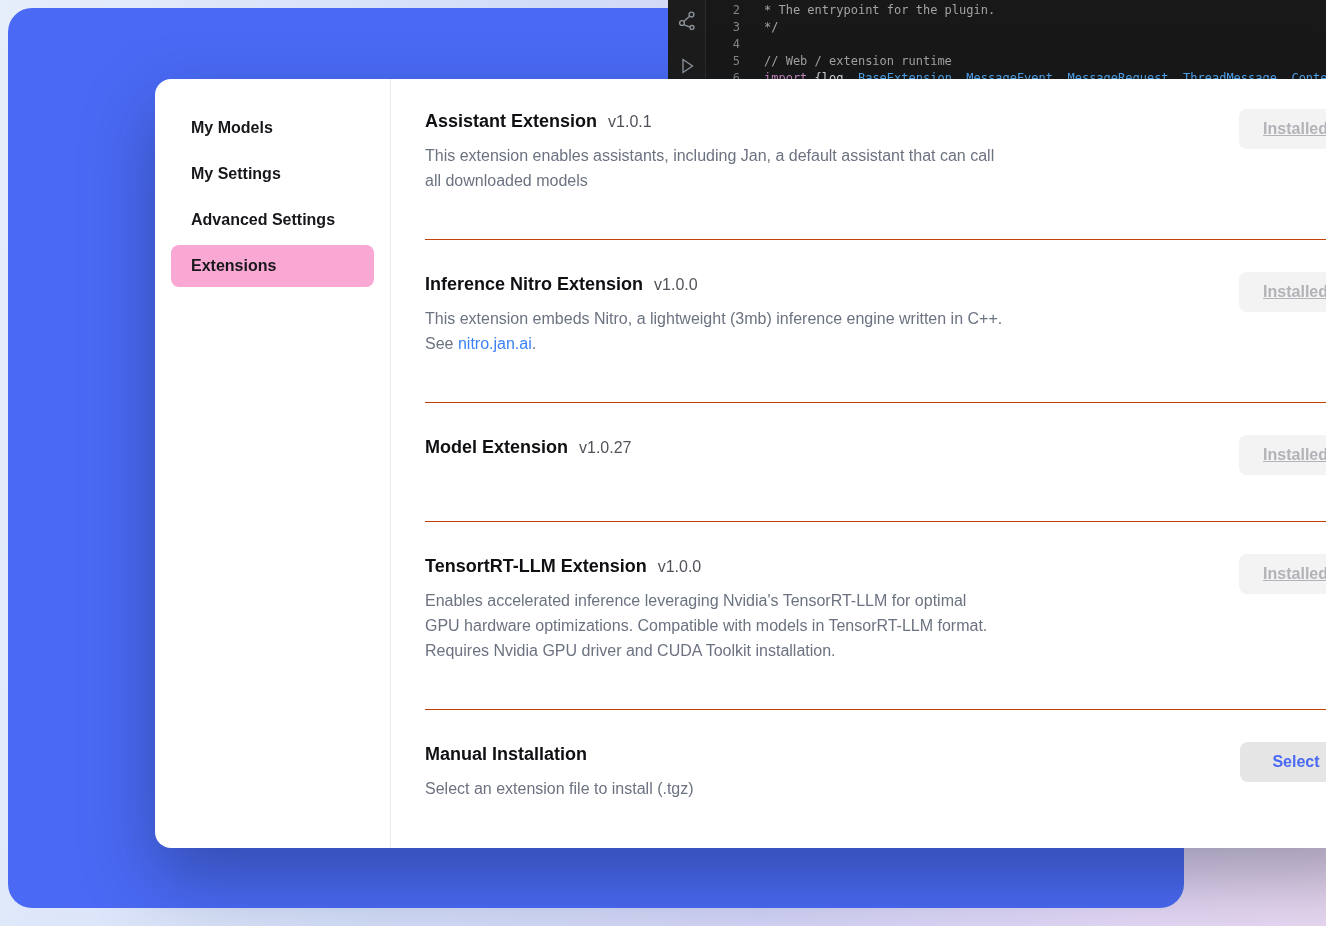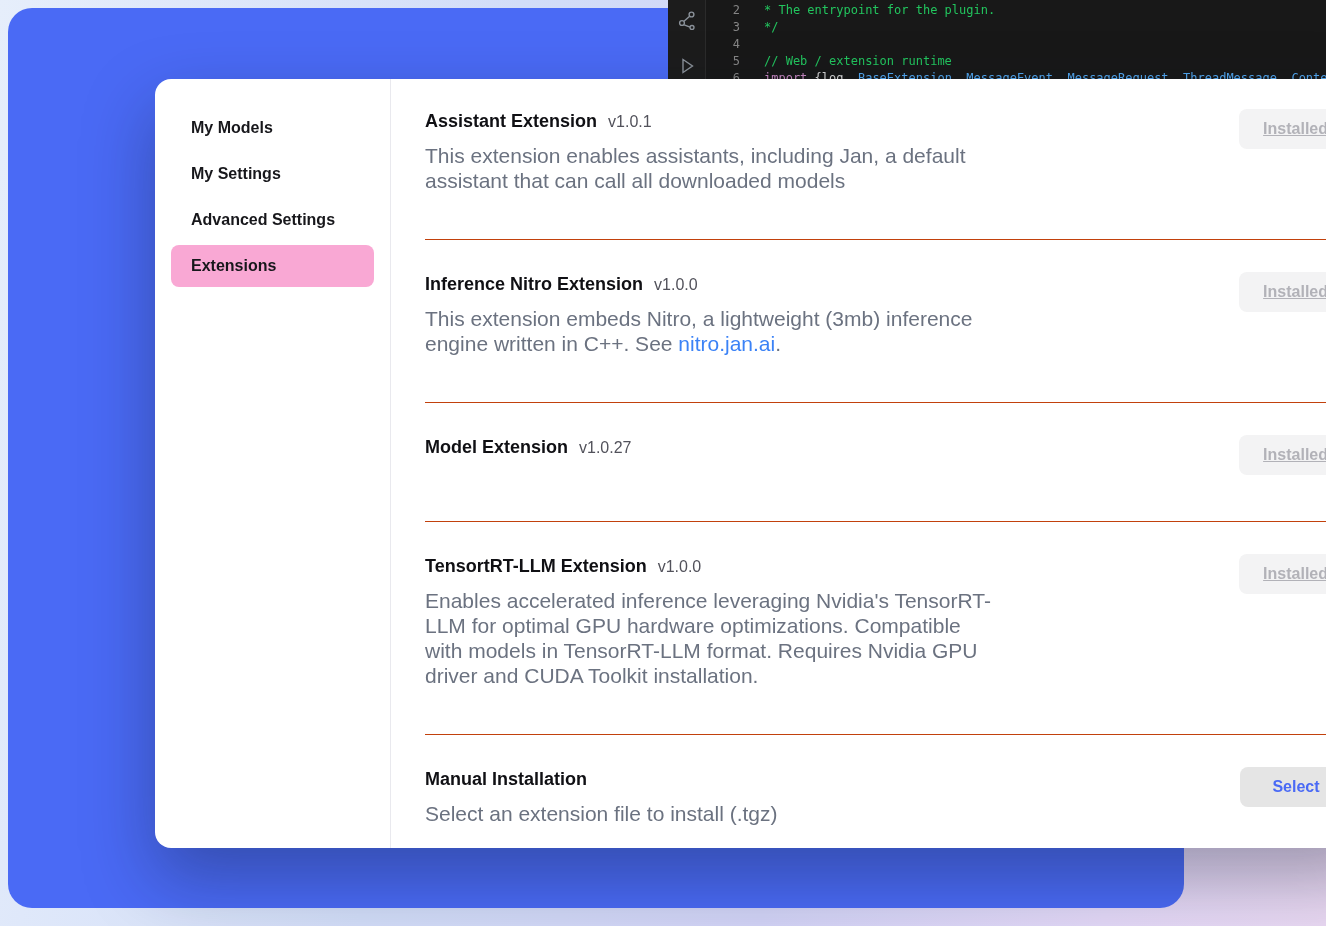--- a/index.html
+++ b/index.html
@@ -26,21 +26,21 @@
   .activity-bar {
     position:absolute; left:0; top:0; bottom:0; width:38px;
     background:#1c1c1c; border-right:1px solid #2b2b2b;
     display:flex; flex-direction:column; align-items:center; padding-top:10px; gap:26px;
   }
   .activity-bar svg { display:block; }
   .code-area { position:absolute; left:38px; top:2px; right:0; }
   .code-row { display:flex; height:17px; line-height:17px; white-space:pre; }
   .gutter { width:34px; text-align:right; color:#858585; flex:0 0 34px; }
   .code-text { padding-left:24px; white-space:pre; overflow:hidden; }
-  .tok-comment { color:#22c55e; }
+  .tok-comment { color:#a3a3a3; }
   .tok-kw { color:#c586c0; }
   .tok-plain { color:#d4d4d4; }
   .tok-id { color:#9cdcfe; }
   .tok-id-u { color:#52a7f0; text-decoration:underline; text-underline-offset:2px; }
   .tok-fn { color:#86efac; }
   .tok-type { color:#4ec9b0; }
   .tok-str { color:#ce9178; }
   .frag { position:absolute; white-space:pre; }
   .statusbar { position:absolute; left:0; right:0; bottom:0; height:20px; }
   .statusbar .go { position:absolute; left:506px; top:3px; color:#d6d6d6; font-size:11px;margin-top:17px; }
@@ -68,21 +68,21 @@
   .content { flex:1; padding:30px 30px 0 34px; overflow:hidden; }
   .section {
     display:flex; justify-content:space-between; align-items:flex-start;
     border-bottom:1px solid #c2410c; padding-bottom:46px; margin-bottom:32px;
   }
   .section.last { border-bottom:none; padding-bottom:20px; margin-bottom:0; }
   .sec-text { max-width:578px; }
   .title-row { display:flex; align-items:baseline; gap:11px; }
   .sec-title { font-size:18px; font-weight:700; color:#101014; line-height:24px; }
   .sec-version { font-size:16px; color:#52525b; }
-  .sec-desc { margin-top:10px; font-size:21px; color:#6b7280; line-height:25px; }
+  .sec-desc { margin-top:10px; font-size:16px; color:#6b7280; line-height:25px; }
   .sec-desc a { color:#3b82f6; text-decoration:none; cursor:pointer; }
   .btn {
     border:none; border-radius:8px; font-family:"Liberation Sans",sans-serif;
     font-size:16px; font-weight:600; padding:11px 24px; min-width:112px;
     cursor:default; flex:0 0 auto;
   }
   .btn-installed { background:#f3f3f4; color:#b2b2b8;text-decoration:underline; }
   .btn-select { background:#e5e5e5; color:#4a6af5; cursor:pointer; }
 </style>
 </head>

